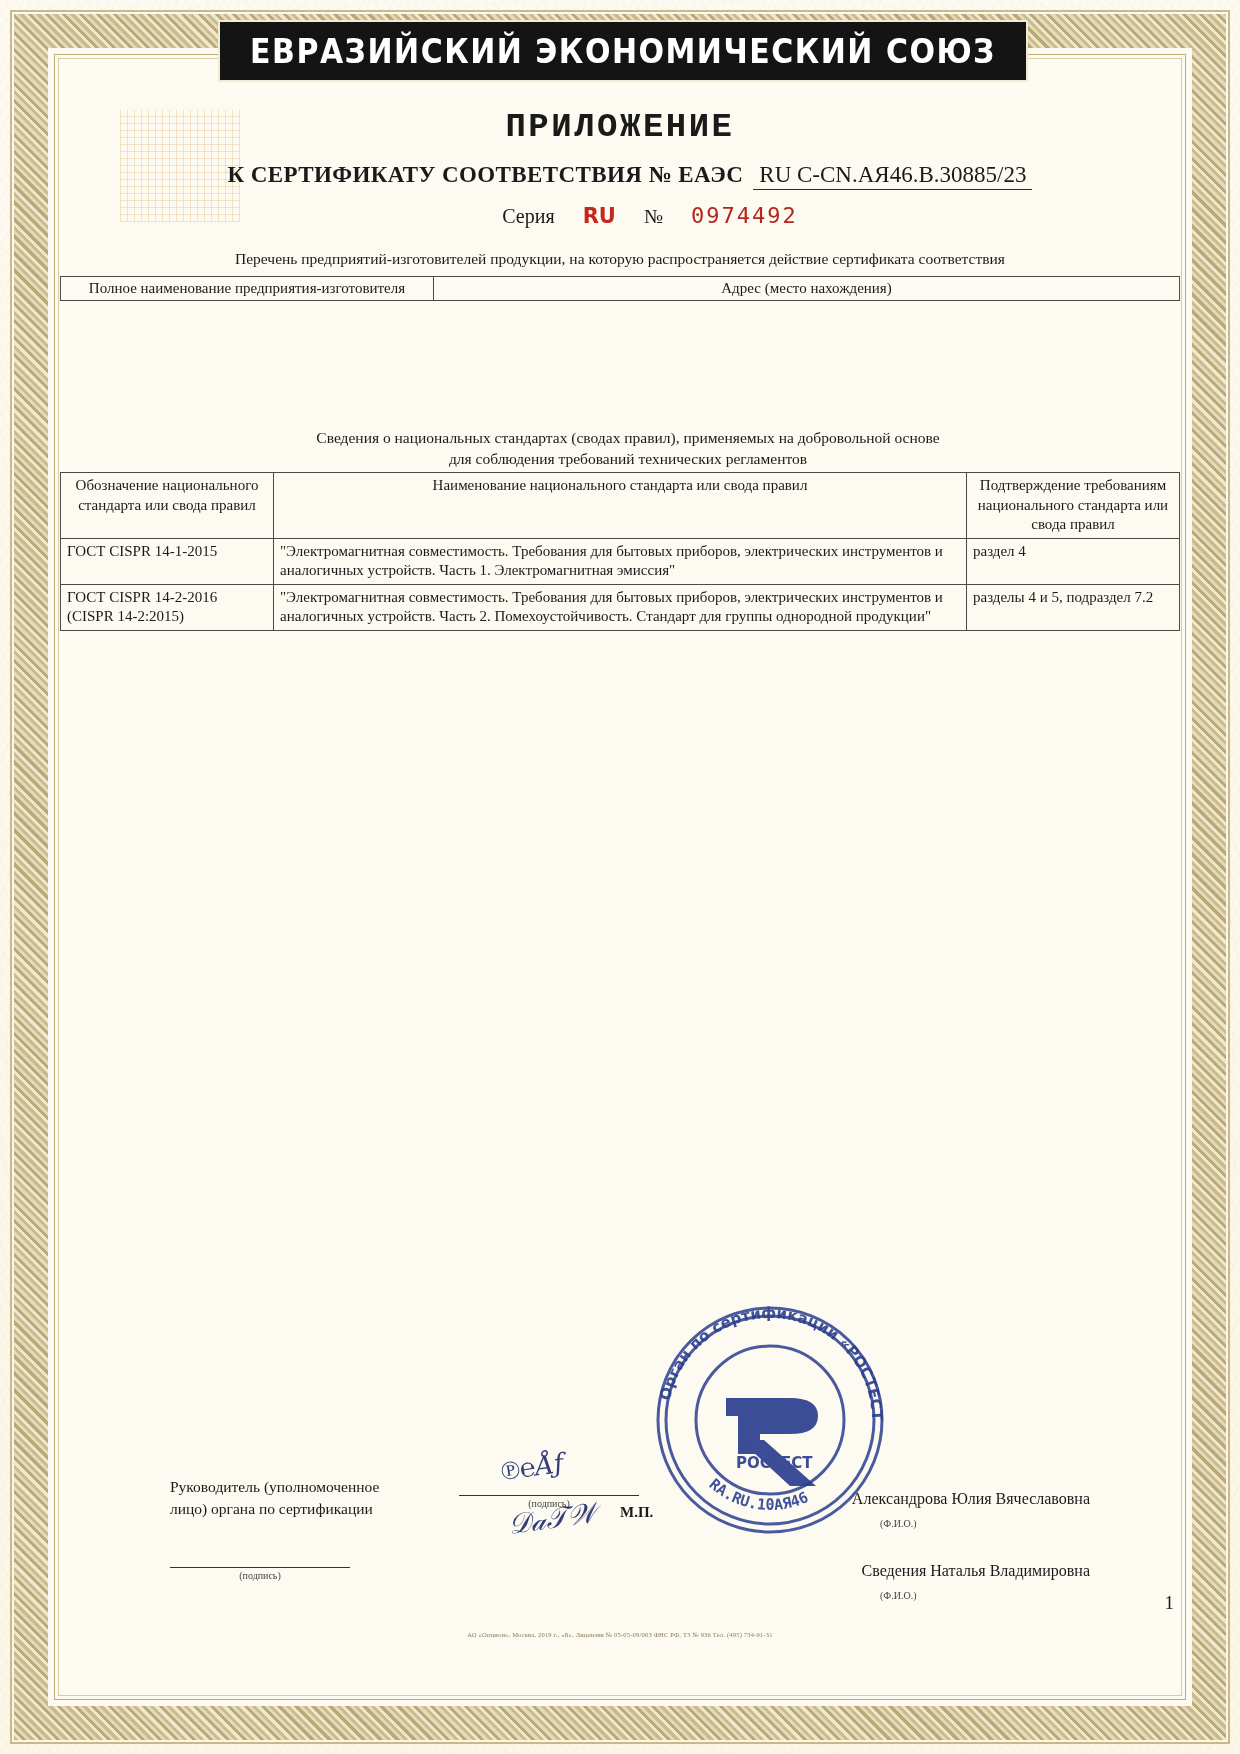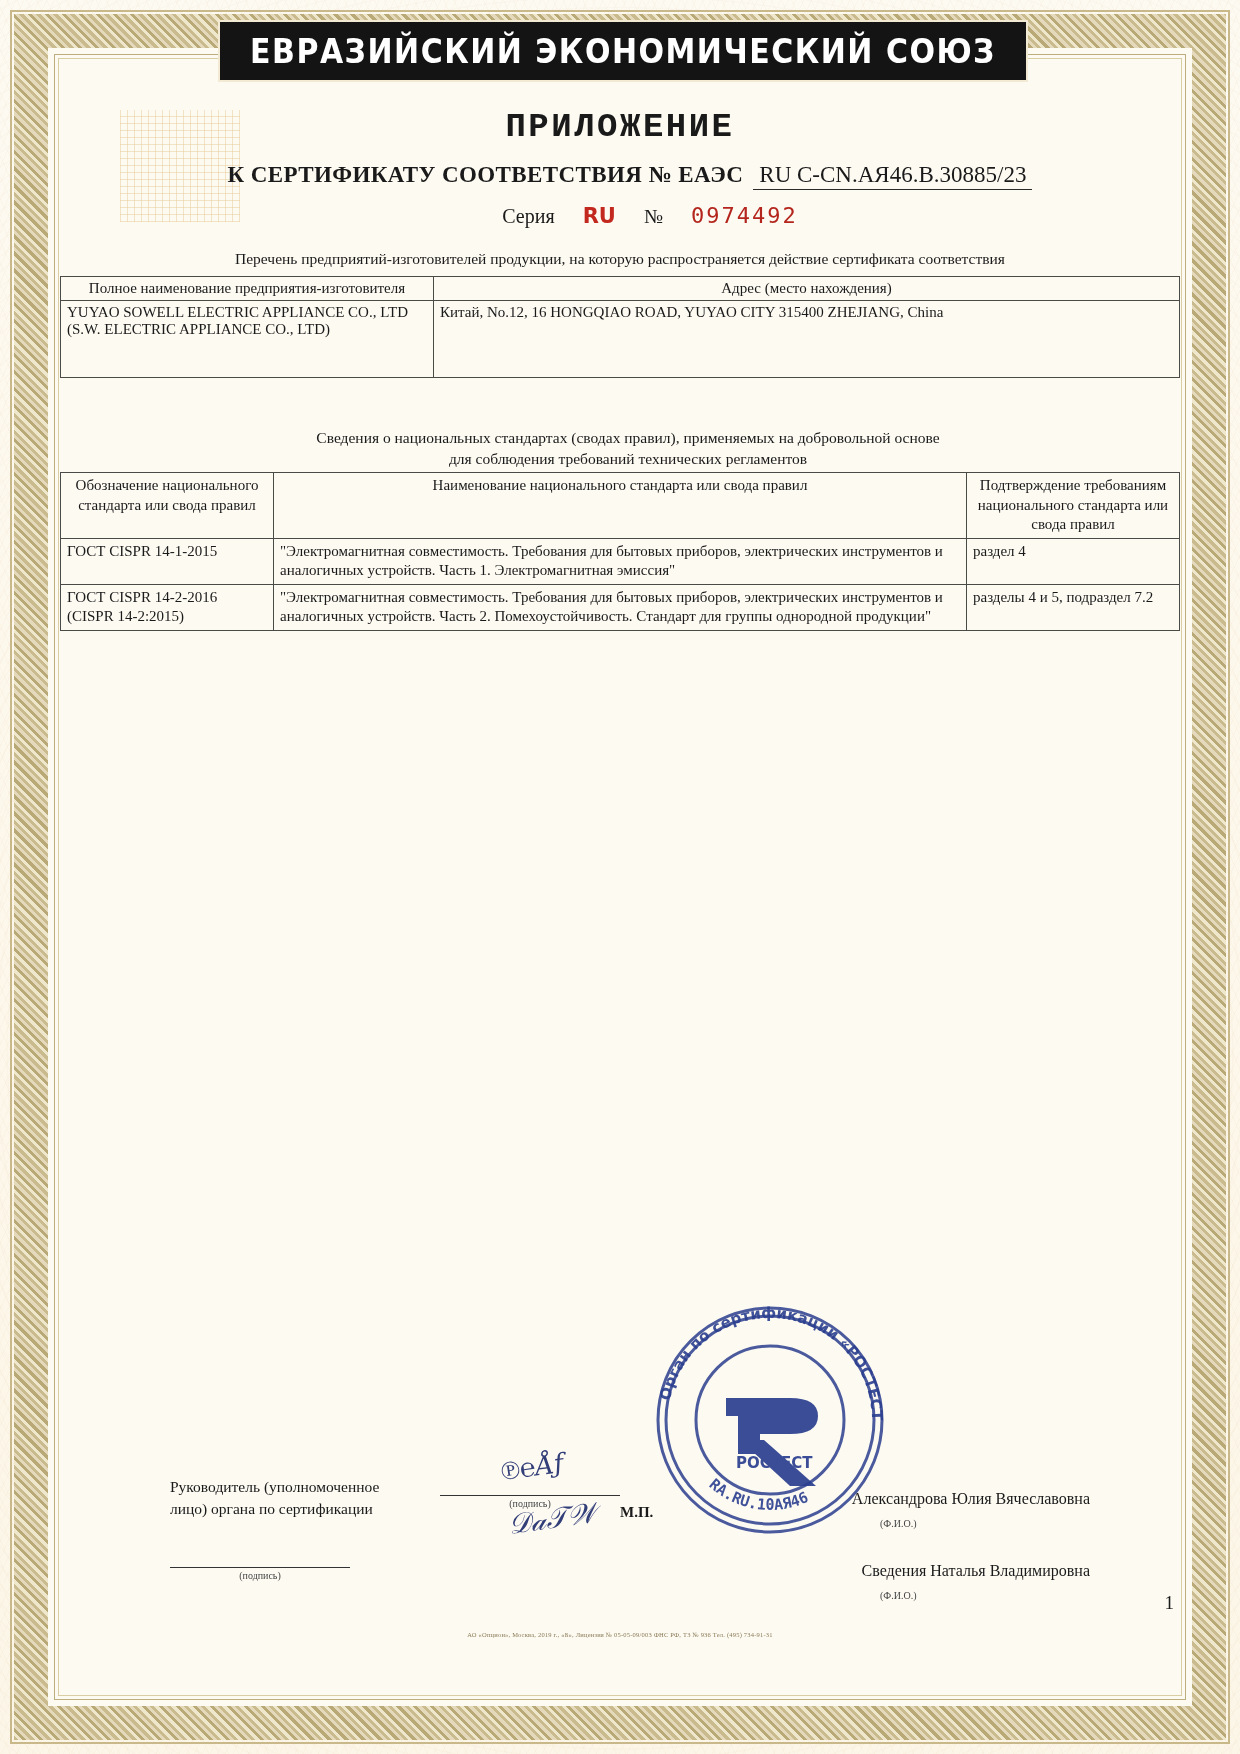--- a/index.html
+++ b/index.html
@@ -226,21 +226,21 @@
     bottom: 58px;
     height: 180px;
   }
   .sig-row {
     position: absolute;
     left: 110px;
     width: 940px;
     display: flex;
     align-items: flex-start;
   }
-  .sig-row.r1 { top: 20px; }
+  .sig-row.r1 { top: 20px; gap: 19px; }
   .sig-row.r2 { top: 92px; }
   .sig-label {
     width: 270px;
     font-size: 15.5px;
     line-height: 1.45;
   }
   .sig-line-wrap {
     width: 180px;
     position: relative;
     margin-top: 18px;
@@ -353,24 +353,20 @@
     </div>
 
     <div class="lead-text">Перечень предприятий-изготовителей продукции, на которую распространяется действие сертификата соответствия</div>
 
     <div class="tbl1">
       <table>
         <tbody>
             <tr>
           <td class="hdr" style="width:360px">Полное наименование предприятия-изготовителя</td>
           <td class="hdr">Адрес (место нахождения)</td>
-        </tr>
-        <tr>
-          <td style="height:70px">YUYAO SOWELL ELECTRIC APPLIANCE CO., LTD (S.W. ELECTRIC APPLIANCE CO., LTD)</td>
-          <td>Китай, No.12, 16 HONGQIAO ROAD, YUYAO CITY 315400 ZHEJIANG, China</td>
         </tr>
       </tbody>
         </table>
     </div>
 
     <div class="mid-note" style="white-space:pre-line">Сведения о национальных стандартах (сводах правил), применяемых на добровольной основе
 для соблюдения требований технических регламентов</div>
 
     <div class="tbl2">
       <table>

